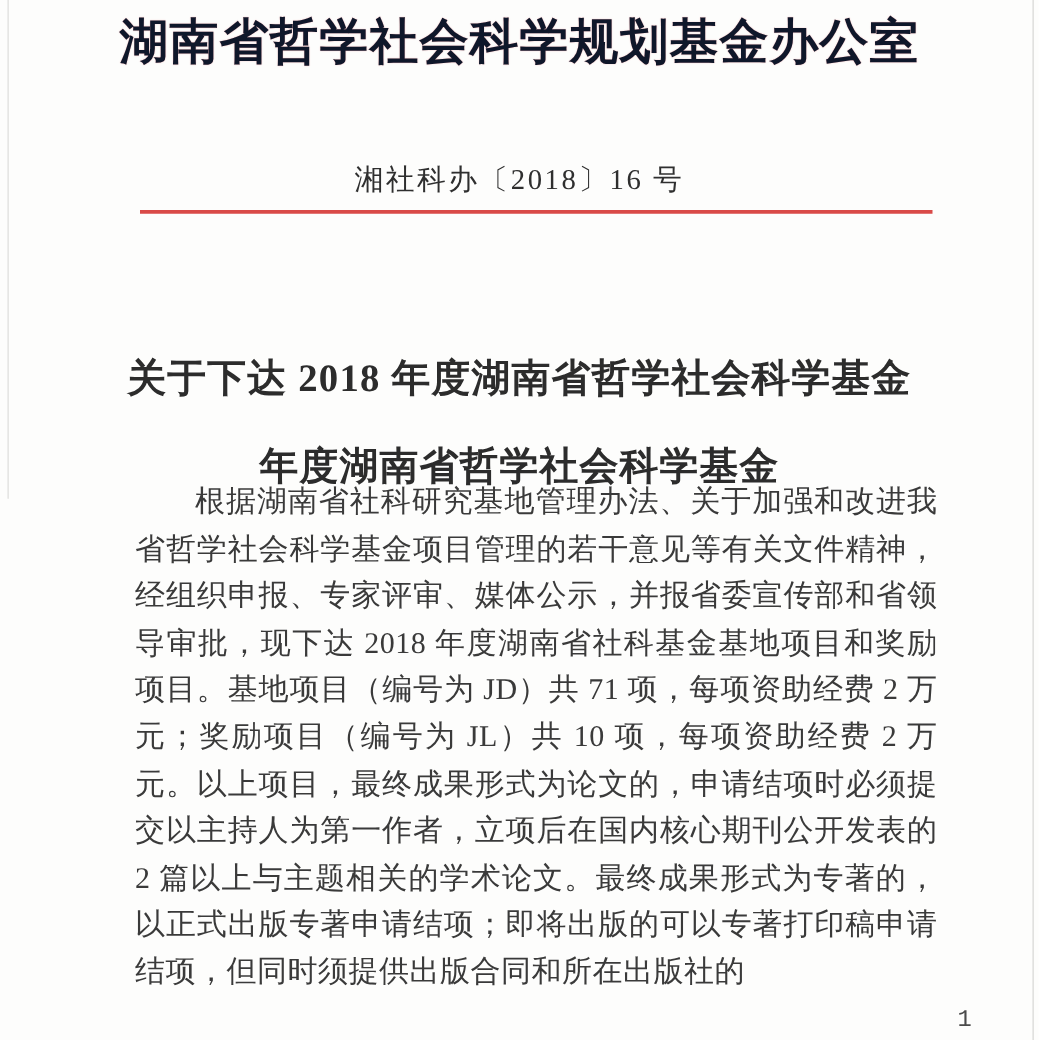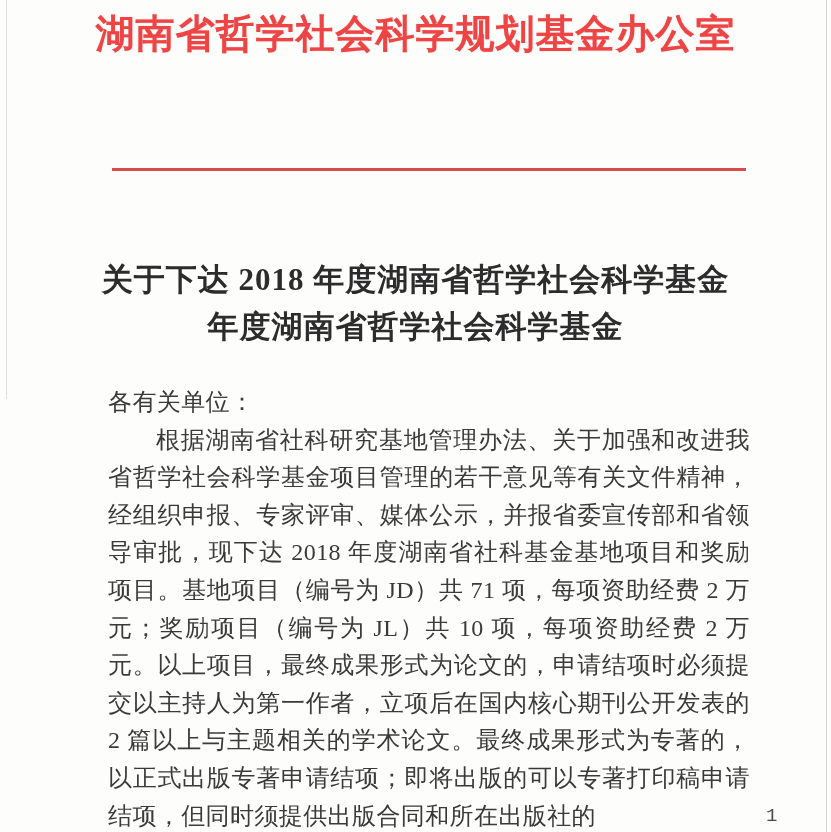--- a/index.html
+++ b/index.html
@@ -29,21 +29,21 @@
   .letterhead {
     position: absolute;
     top: 10px;
     left: 0;
     width: 100%;
     text-align: center;
     font-size: 39px;
     line-height: 48px;
     font-weight: bold;
     letter-spacing: 1px;
-    color: #ef4444;
+    color: #0f172a;
     text-shadow: 0 0 1px rgba(224, 56, 62, 0.45);
   }
 
   
   .doc-number {
     position: absolute;
     top: 129px;
     left: 0;
     width: 100%;
     text-align: center;
@@ -70,21 +70,21 @@
     left: 0;
     width: 100%;
     margin: 0;
     text-align: center;
     font-size: 31px;
     line-height: 47px;
     font-weight: bold;
     letter-spacing: 1px;
     color: #2c2c2c;
   }
-  .title .title-line { display: block; }
+  .title .title-line { display: block; margin-top: 23px; }
 
   
   .body-block {
     position: absolute;
     top: 384px;
     left: 108px;
     width: 642px;
     font-size: 24px;
     line-height: 37.6px;
     color: #3a3a3a;
@@ -112,28 +112,28 @@
 </head>
 <body>
 
 <div class="page">
 
   <div class="edge edge-left"></div>
   <div class="edge edge-right"></div>
 
   <header class="letterhead">湖南省哲学社会科学规划基金办公室</header>
 
+  <div class="doc-number">湘社科办〔2018〕16 号</div>
 
   <div class="red-rule"></div>
 
   <h1 class="title">
     <span class="title-line">关于下达 2018 年度湖南省哲学社会科学基金</span>
     <span class="title-line">年度湖南省哲学社会科学基金</span>
   </h1>
 
   <main class="body-block">
-    <p class="salutation">各有关单位：</p>
     <p class="paragraph">根据湖南省社科研究基地管理办法、关于加强和改进我省哲学社会科学基金项目管理的若干意见等有关文件精神，经组织申报、专家评审、媒体公示，并报省委宣传部和省领导审批，现下达 2018 年度湖南省社科基金基地项目和奖励项目。基地项目（编号为 JD）共 71 项，每项资助经费 2 万元；奖励项目（编号为 JL）共 10 项，每项资助经费 2 万元。以上项目，最终成果形式为论文的，申请结项时必须提交以主持人为第一作者，立项后在国内核心期刊公开发表的 2 篇以上与主题相关的学术论文。最终成果形式为专著的，以正式出版专著申请结项；即将出版的可以专著打印稿申请结项，但同时须提供出版合同和所在出版社的</p>
   </main>
 
   <div class="page-number">1</div>
 
 </div>
 
 </body></html>

